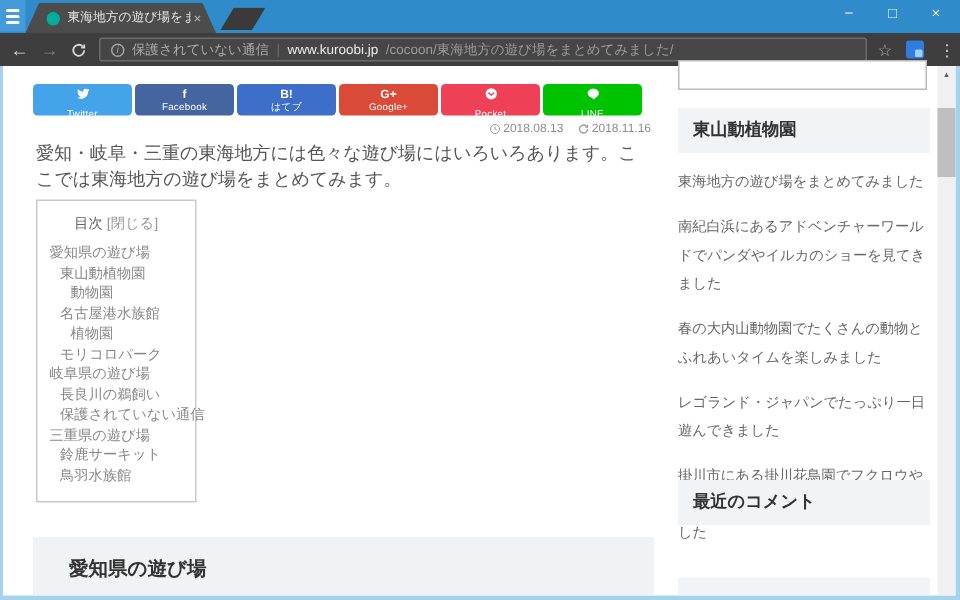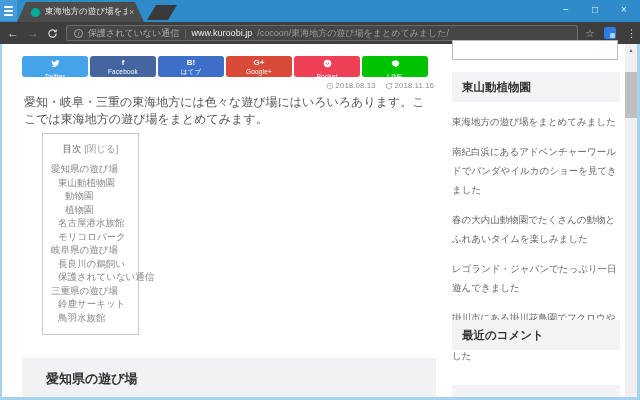--- a/index.html
+++ b/index.html
@@ -55,21 +55,21 @@
   .share-btn { flex:1; height:21px; border-radius:3px; color:#fff; display:flex; flex-direction:column;
                align-items:center; justify-content:center; gap:1px; }
   .share-btn .glyph { font-size:8px; font-weight:bold; line-height:8px; }
   .share-btn .lbl { font-size:6.5px; line-height:7px; letter-spacing:.2px; }
 
   .dates { position:absolute; right:0; top:37px; display:flex; gap:9px; font-size:8px; color:#8d8d8d; }
   .dates span { display:flex; align-items:center; gap:2px; }
 
   .intro { position:absolute; left:2px; top:50px; width:408px; font-size:12px; line-height:17px; color:#555; }
 
-  .toc { position:absolute; left:20px; top:89px; width:97px; border:1px solid #c9c9c9;
+  .toc { position:absolute; left:2px; top:89px; width:107px; border:1px solid #c9c9c9;
          padding:9px 8px 10px 8px; font-size:9.5px; color:#888; background:#fff; }
   .toc-head { text-align:center; font-size:9.5px; color:#666; margin-bottom:6px; white-space:nowrap; }
   .toc-toggle { color:#999; }
   .toc-item { line-height:13.5px; white-space:nowrap; }
   .toc-item.lvl-2 { padding-left:7px; }
   .toc-item.lvl-3 { padding-left:14px; }
 
   .section-h2 { position:absolute; left:0; top:314px; width:414px; height:39px; background:#f0f2f3;
                 padding:12px 0 0 24px; font-size:13px; font-weight:bold; color:#333; }
 
@@ -200,22 +200,22 @@
       <div class="toc">
         <div class="toc-head">
           <span>目次</span>
           <span class="toc-toggle">[閉じる]</span>
         </div>
         <div>
 
         <div class="toc-item lvl-1">愛知県の遊び場</div>
             <div class="toc-item lvl-2">東山動植物園</div>
             <div class="toc-item lvl-3">動物園</div>
+            <div class="toc-item lvl-2">名古屋港水族館</div>
             <div class="toc-item lvl-3">植物園</div>
-            <div class="toc-item lvl-2">名古屋港水族館</div>
             <div class="toc-item lvl-2">モリコロパーク</div>
             <div class="toc-item lvl-1">岐阜県の遊び場</div>
             <div class="toc-item lvl-2">長良川の鵜飼い</div>
             <div class="toc-item lvl-2">保護されていない通信</div>
             <div class="toc-item lvl-1">三重県の遊び場</div>
             <div class="toc-item lvl-2">鈴鹿サーキット</div>
             <div class="toc-item lvl-2">鳥羽水族館</div>
           </div>
       </div>
 

